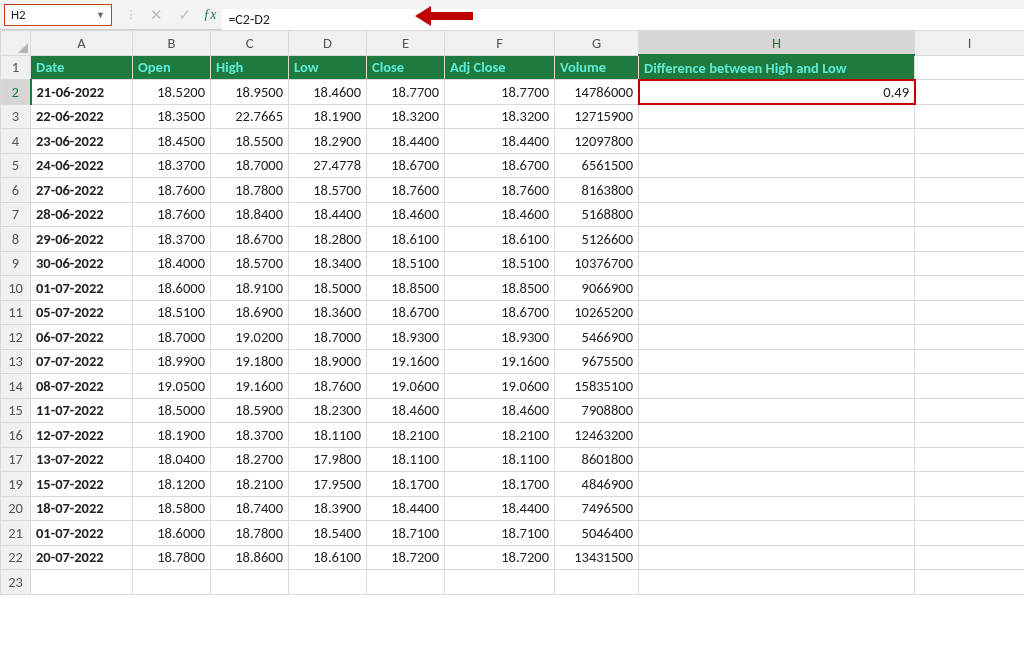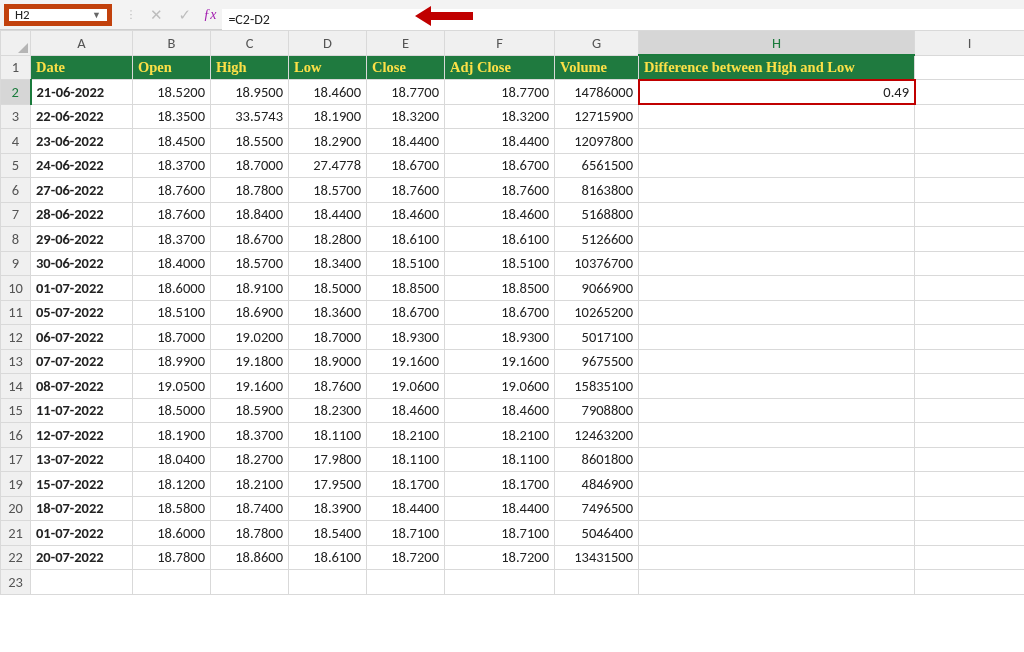--- a/index.html
+++ b/index.html
@@ -21,21 +21,21 @@
     border-bottom: 1px solid #cfcfcf;
     background: #f3f3f3;
     box-sizing: border-box;
     padding-left: 4px;
   }
   .name-box {
     width: 108px;
     height: 22px;
     line-height: 22px;
     background: #ffffff;
-    border: 5px solid #c2410c;
+    border: 1px solid #c2410c;
     font-size: 13px;
     padding: 0 6px;
     box-sizing: border-box;
     display: flex;
     align-items: center;
     justify-content: space-between;
   }
   .name-box .dd { font-size: 9px; color: #666; }
   .fb-sep {
     width: 38px;
@@ -51,21 +51,21 @@
     gap: 16px;
     color: #bdbdbd;
     font-size: 15px;
     padding: 0 6px 0 0;
   }
   .fb-controls span { display: inline-block; }
   .fb-controls .check { color: #bdbdbd; }
   .fx {
     font-style: italic;
     font-family: "Cambria Math", serif;
-    color: #a21caf;
+    color: #15803d;
     font-size: 14px;
     padding: 0 6px 0 6px;
   }
   .formula-input {
     flex: 1;
     height: 22px;
     line-height: 22px;
     background: #ffffff;
     font-size: 14px;
     padding-left: 6px;
@@ -145,25 +145,24 @@
     font-size: 13.5px;
   }
   th.rowhdr.sel {
     background: #d6d6d6;
     border-right: 2px solid #1a7b3c;
     color: #1a7b3c;
   }
   
   td.datahdr {
     background: #1f7a3f;
-    color: #fde047;
+    color: #5eead4;
     font-weight: bold;
     padding-left: 5px;
     text-align: left;
-    font-family: Liberation Serif, serif;
   }
   
   td.cell {
     padding: 0 5px;
     text-align: right;
   }
   td.cell.left { text-align: left; padding-left: 5px; font-weight: bold; }
   td.blank { background: #ffffff; }
   
   .active-outline {
@@ -259,21 +258,21 @@
           <td class="cell">18.7700</td>
           <td class="cell">18.7700</td>
           <td class="cell">14786000</td>
           <td class="cell" id="cell-H2">0.49</td>
           <td class="blank"></td>
         </tr>
         <tr>
           <th class="rowhdr">3</th>
           <td class="cell left">22-06-2022</td>
           <td class="cell">18.3500</td>
-          <td class="cell">33.5743</td>
+          <td class="cell">22.7665</td>
           <td class="cell">18.1900</td>
           <td class="cell">18.3200</td>
           <td class="cell">18.3200</td>
           <td class="cell">12715900</td>
           <td class="cell" id="cell-H3"></td>
           <td class="blank"></td>
         </tr>
         <tr>
           <th class="rowhdr">4</th>
           <td class="cell left">23-06-2022</td>
@@ -371,21 +370,21 @@
           <td class="blank"></td>
         </tr>
         <tr>
           <th class="rowhdr">12</th>
           <td class="cell left">06-07-2022</td>
           <td class="cell">18.7000</td>
           <td class="cell">19.0200</td>
           <td class="cell">18.7000</td>
           <td class="cell">18.9300</td>
           <td class="cell">18.9300</td>
-          <td class="cell">5017100</td>
+          <td class="cell">5466900</td>
           <td class="cell" id="cell-H12"></td>
           <td class="blank"></td>
         </tr>
         <tr>
           <th class="rowhdr">13</th>
           <td class="cell left">07-07-2022</td>
           <td class="cell">18.9900</td>
           <td class="cell">19.1800</td>
           <td class="cell">18.9000</td>
           <td class="cell">19.1600</td>

